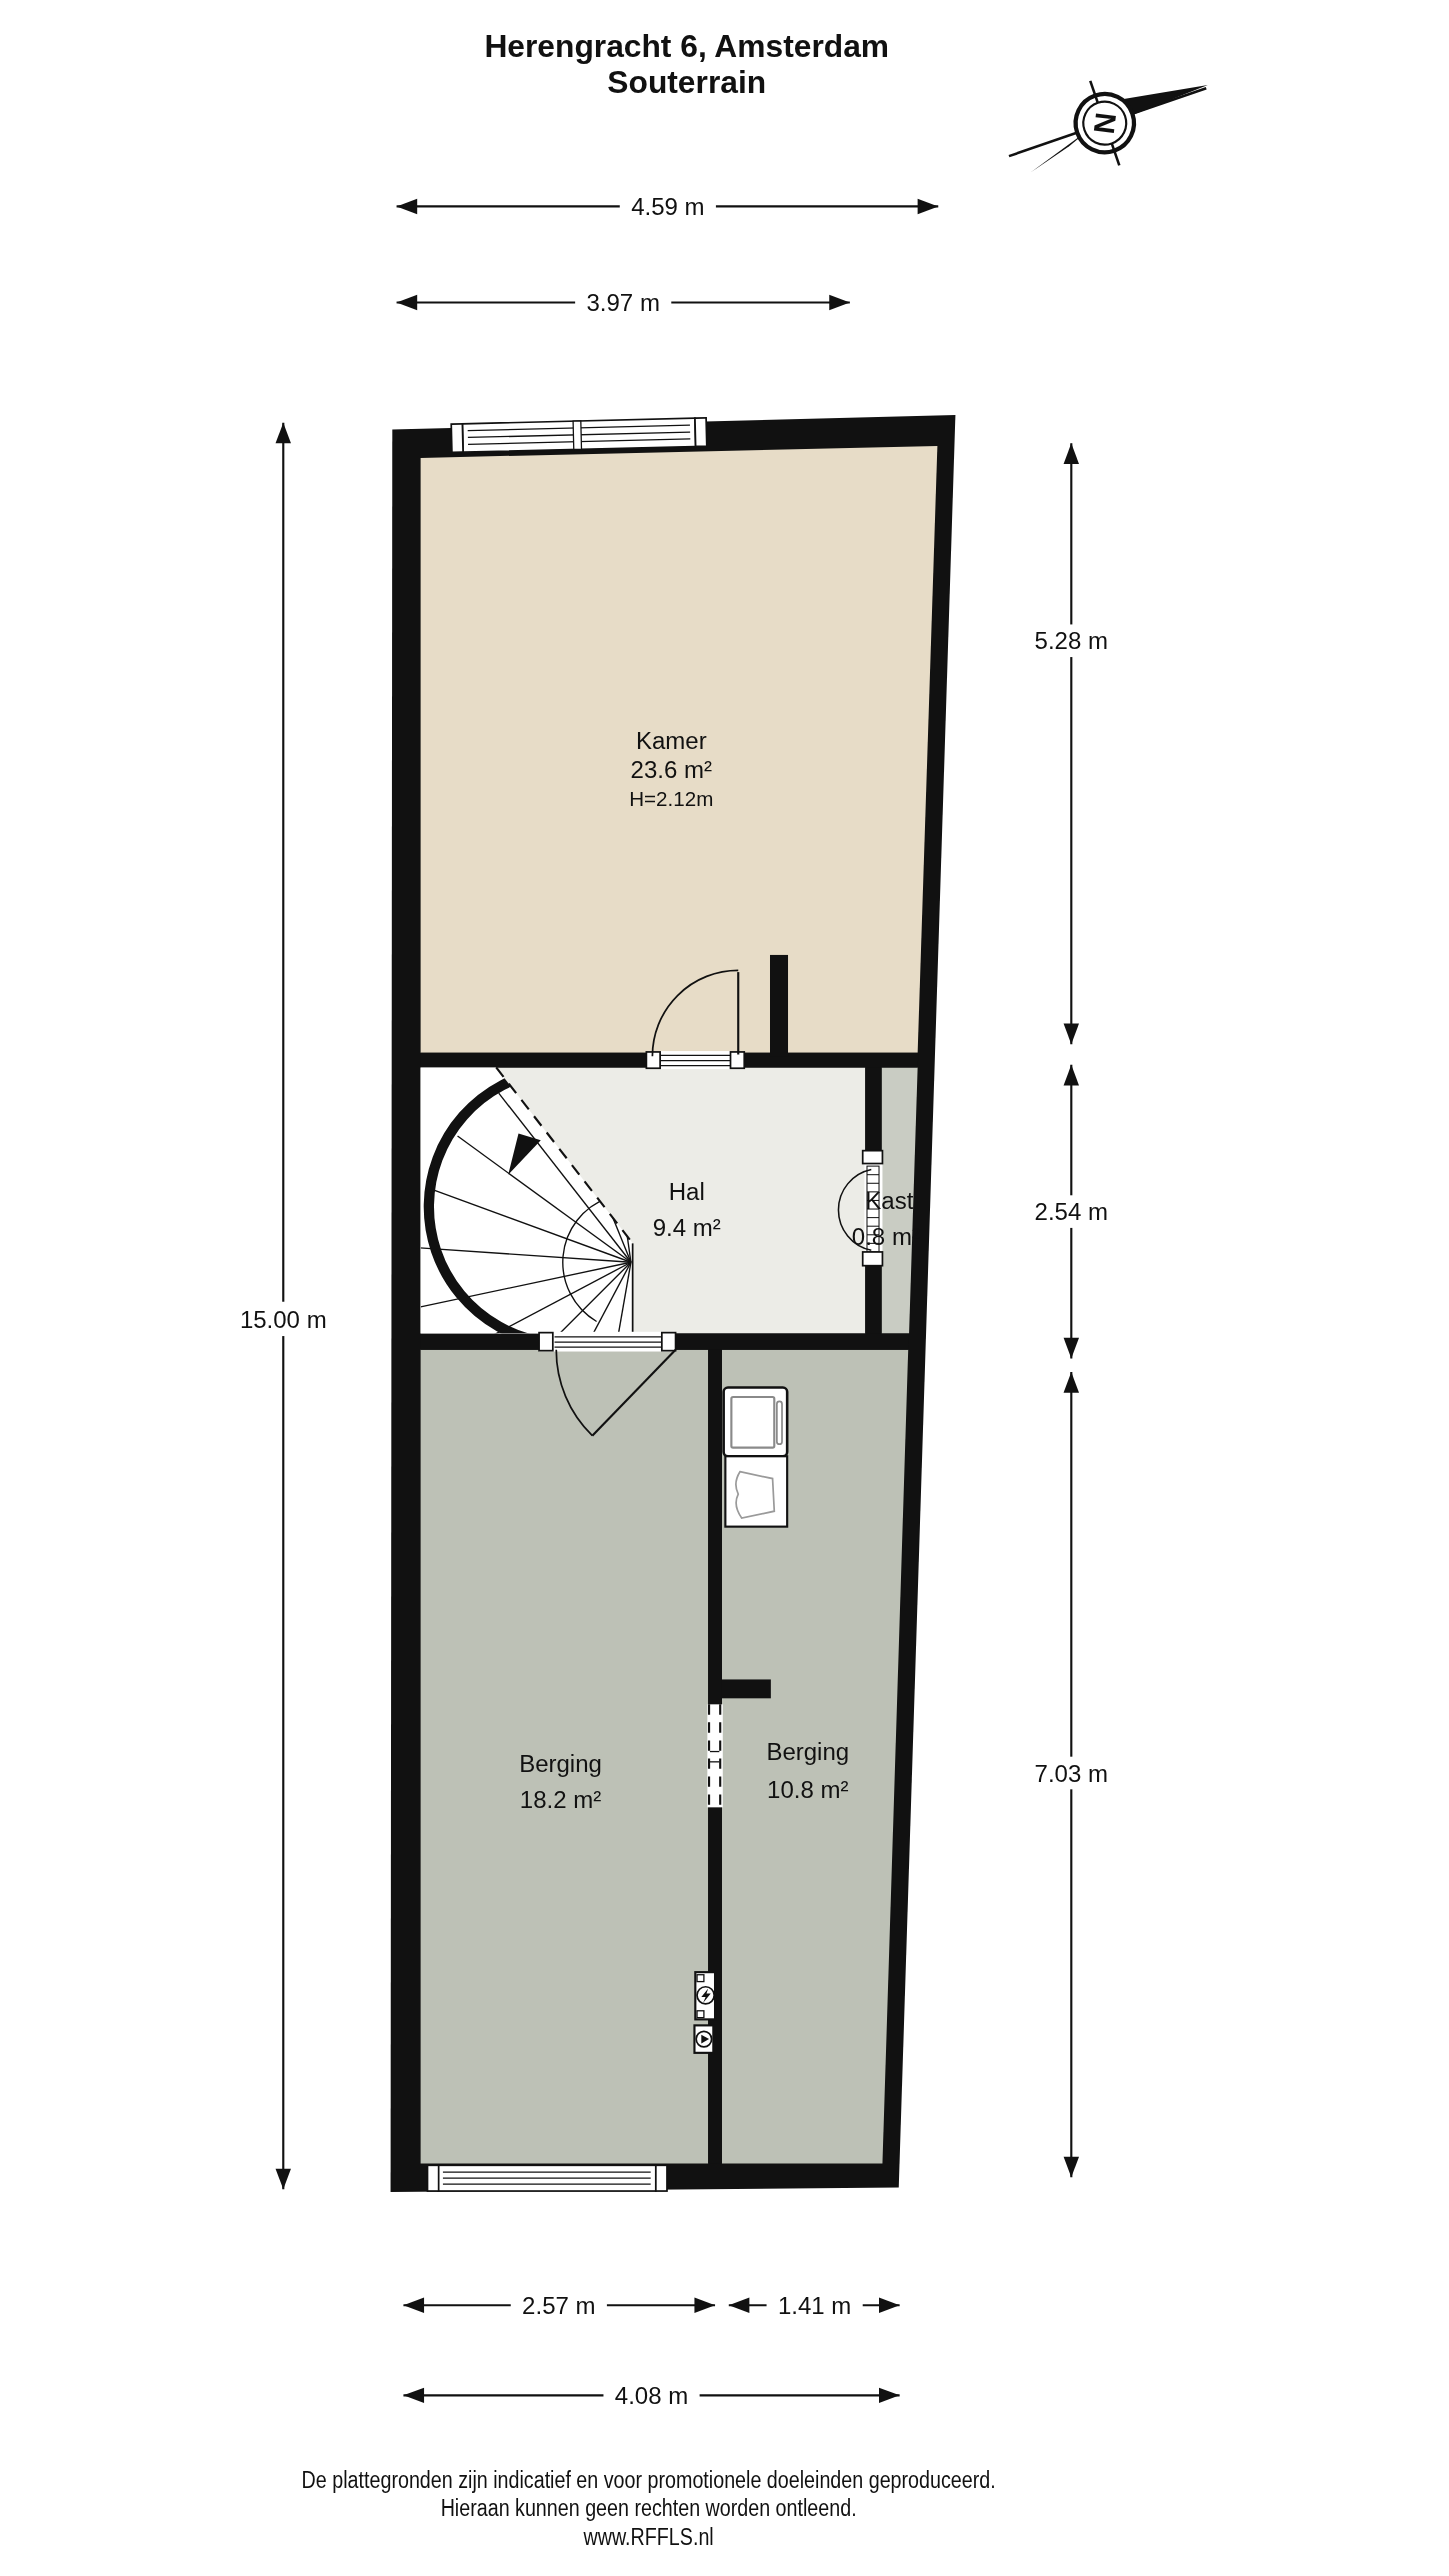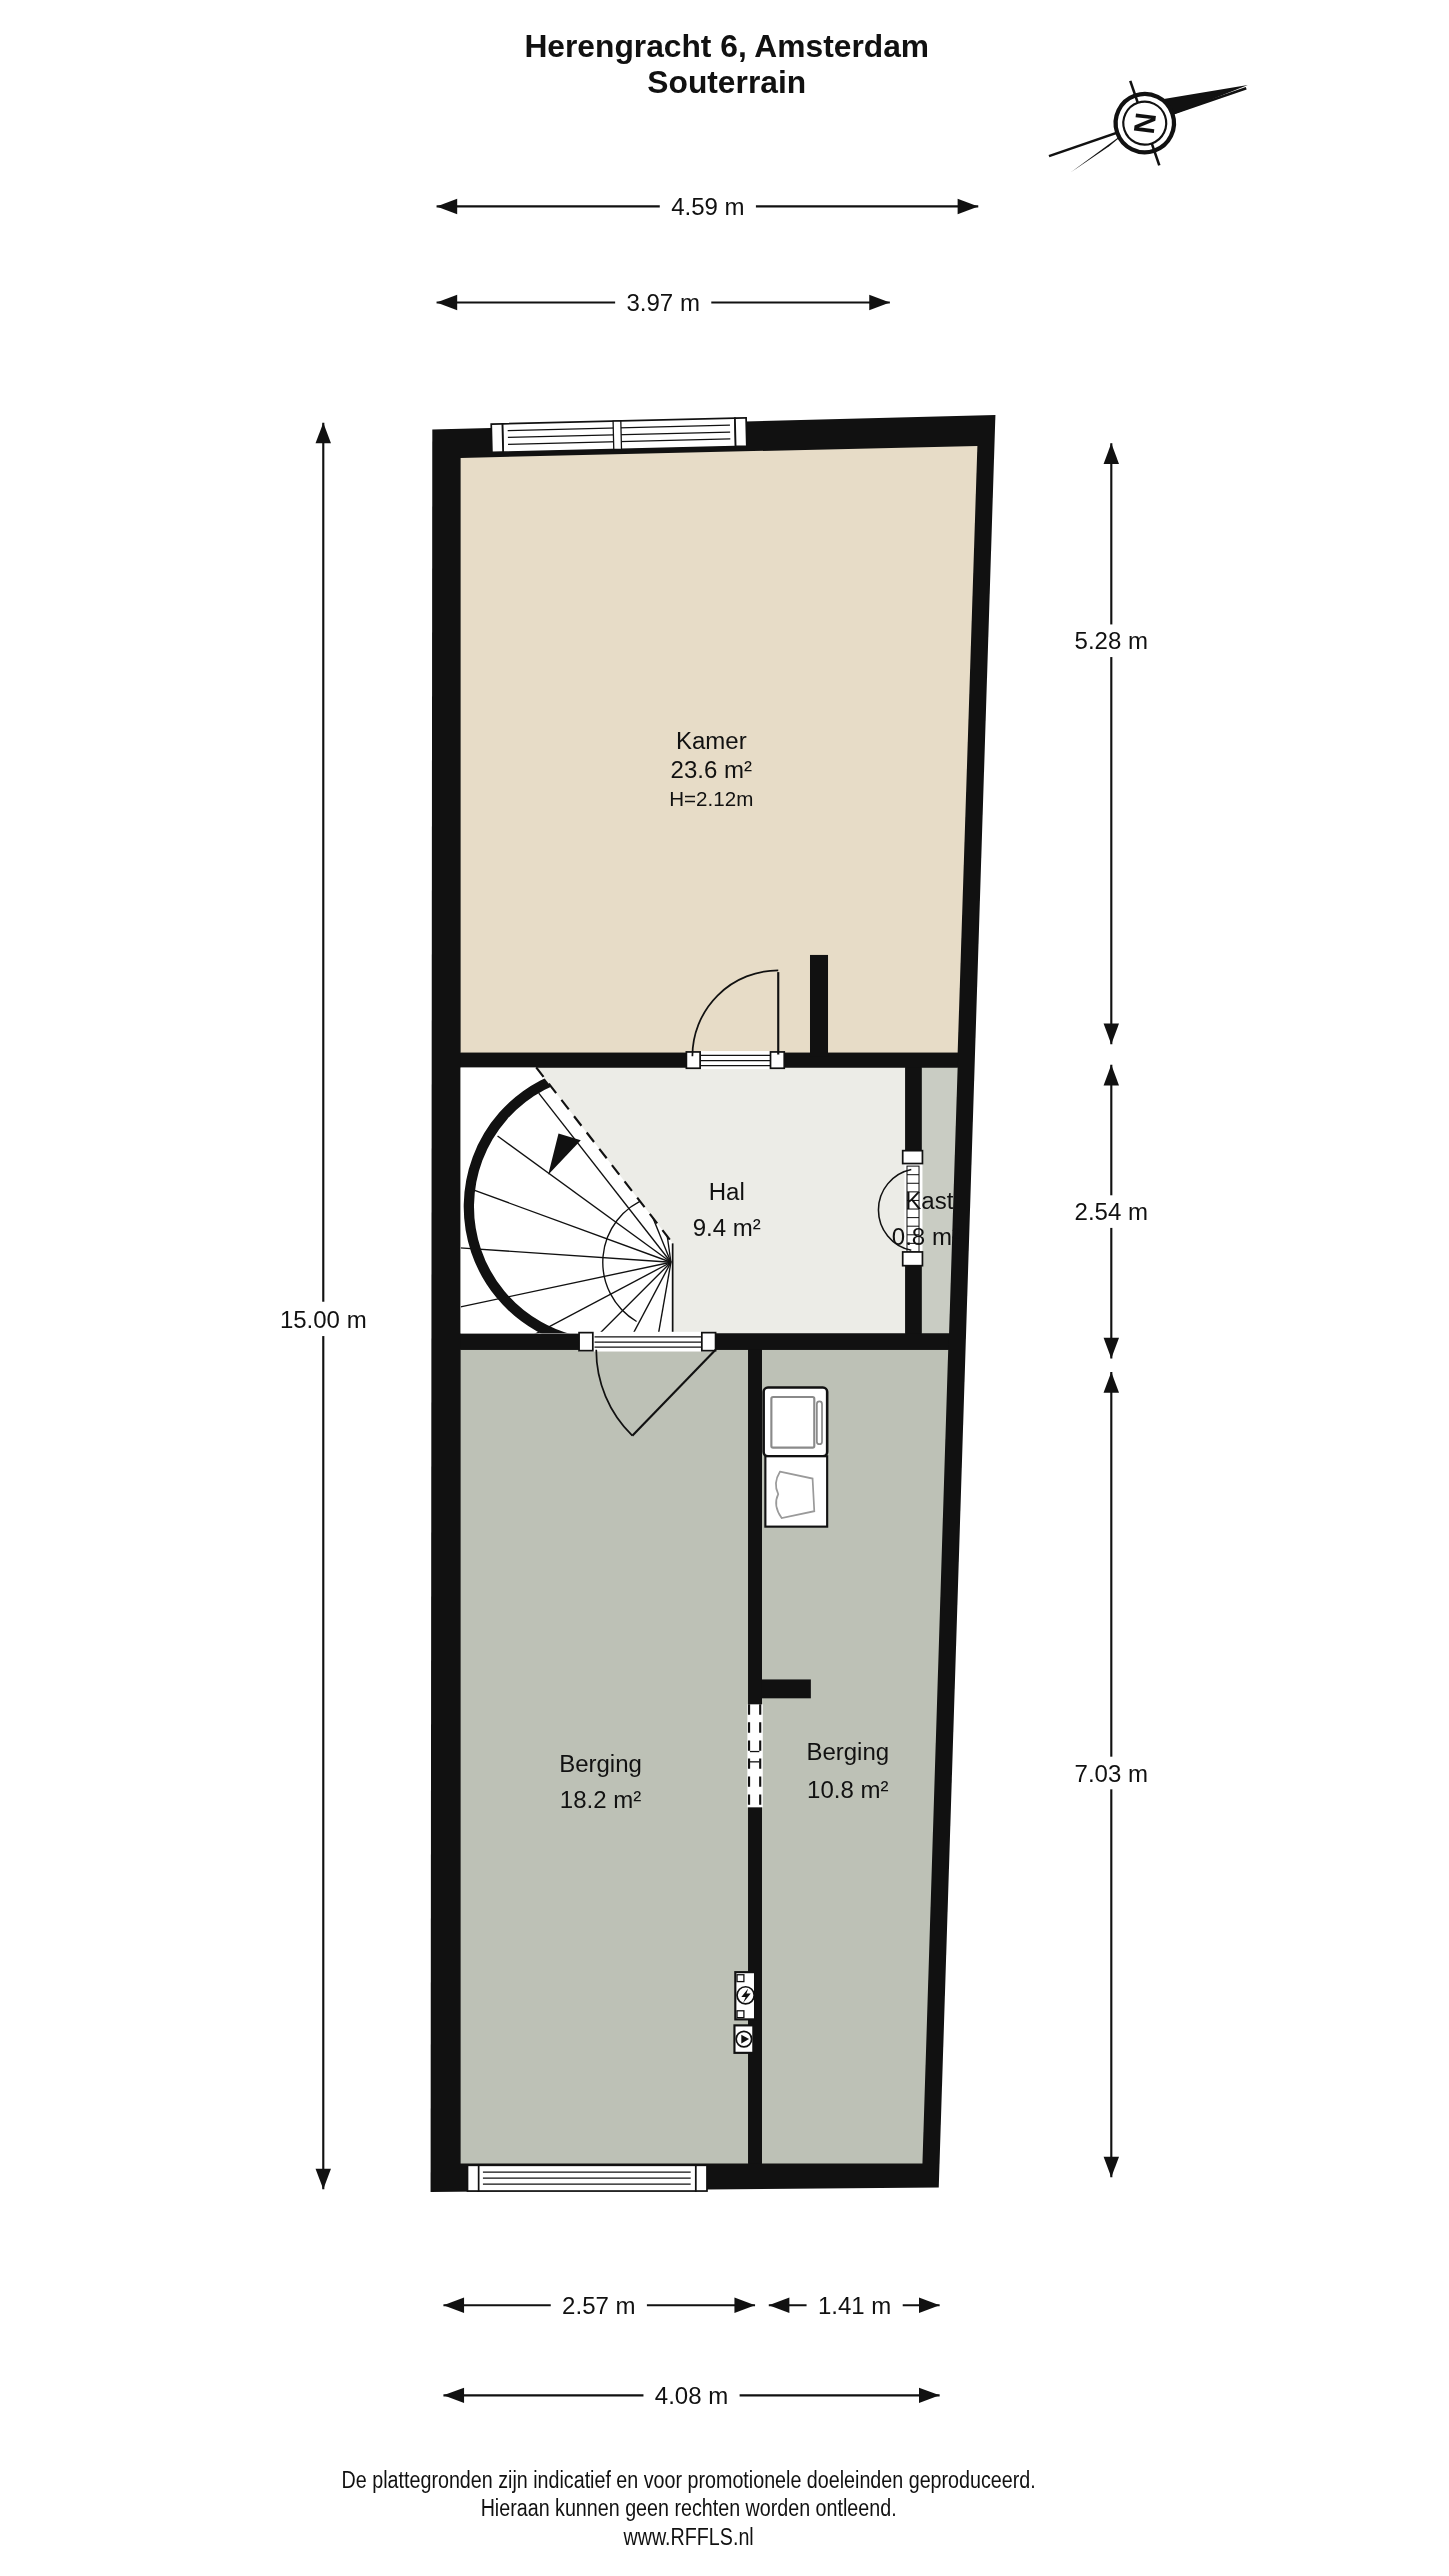--- a/index.html
+++ b/index.html
@@ -1,17 +1,17 @@
 <!DOCTYPE html>
 <html style="font-size:13.7px"><head>
 <meta charset="utf-8">
 <style>
   html,body{margin:0;padding:0;background:#ffffff;}
   body{font-family:"Liberation Sans", sans-serif;}
-  .page{width:1368px;height:2576px;position:relative;background:#fff;padding-left:40px;}
+  .page{width:1368px;height:2576px;position:relative;background:#fff;}
   svg text{font-family:"Liberation Sans", sans-serif;fill:#111;}
   .title-line{font-size:37px;font-weight:bold;}
   .room-name{font-size:28px;}
   .room-area{font-size:28px;}
   .room-h{font-size:24px;}
   .dim-label{font-size:28px;}
   .footer-line{font-size:27px;}
   .compass-letter{font-size:34px;font-weight:bold;}
 </style>
 </head>

